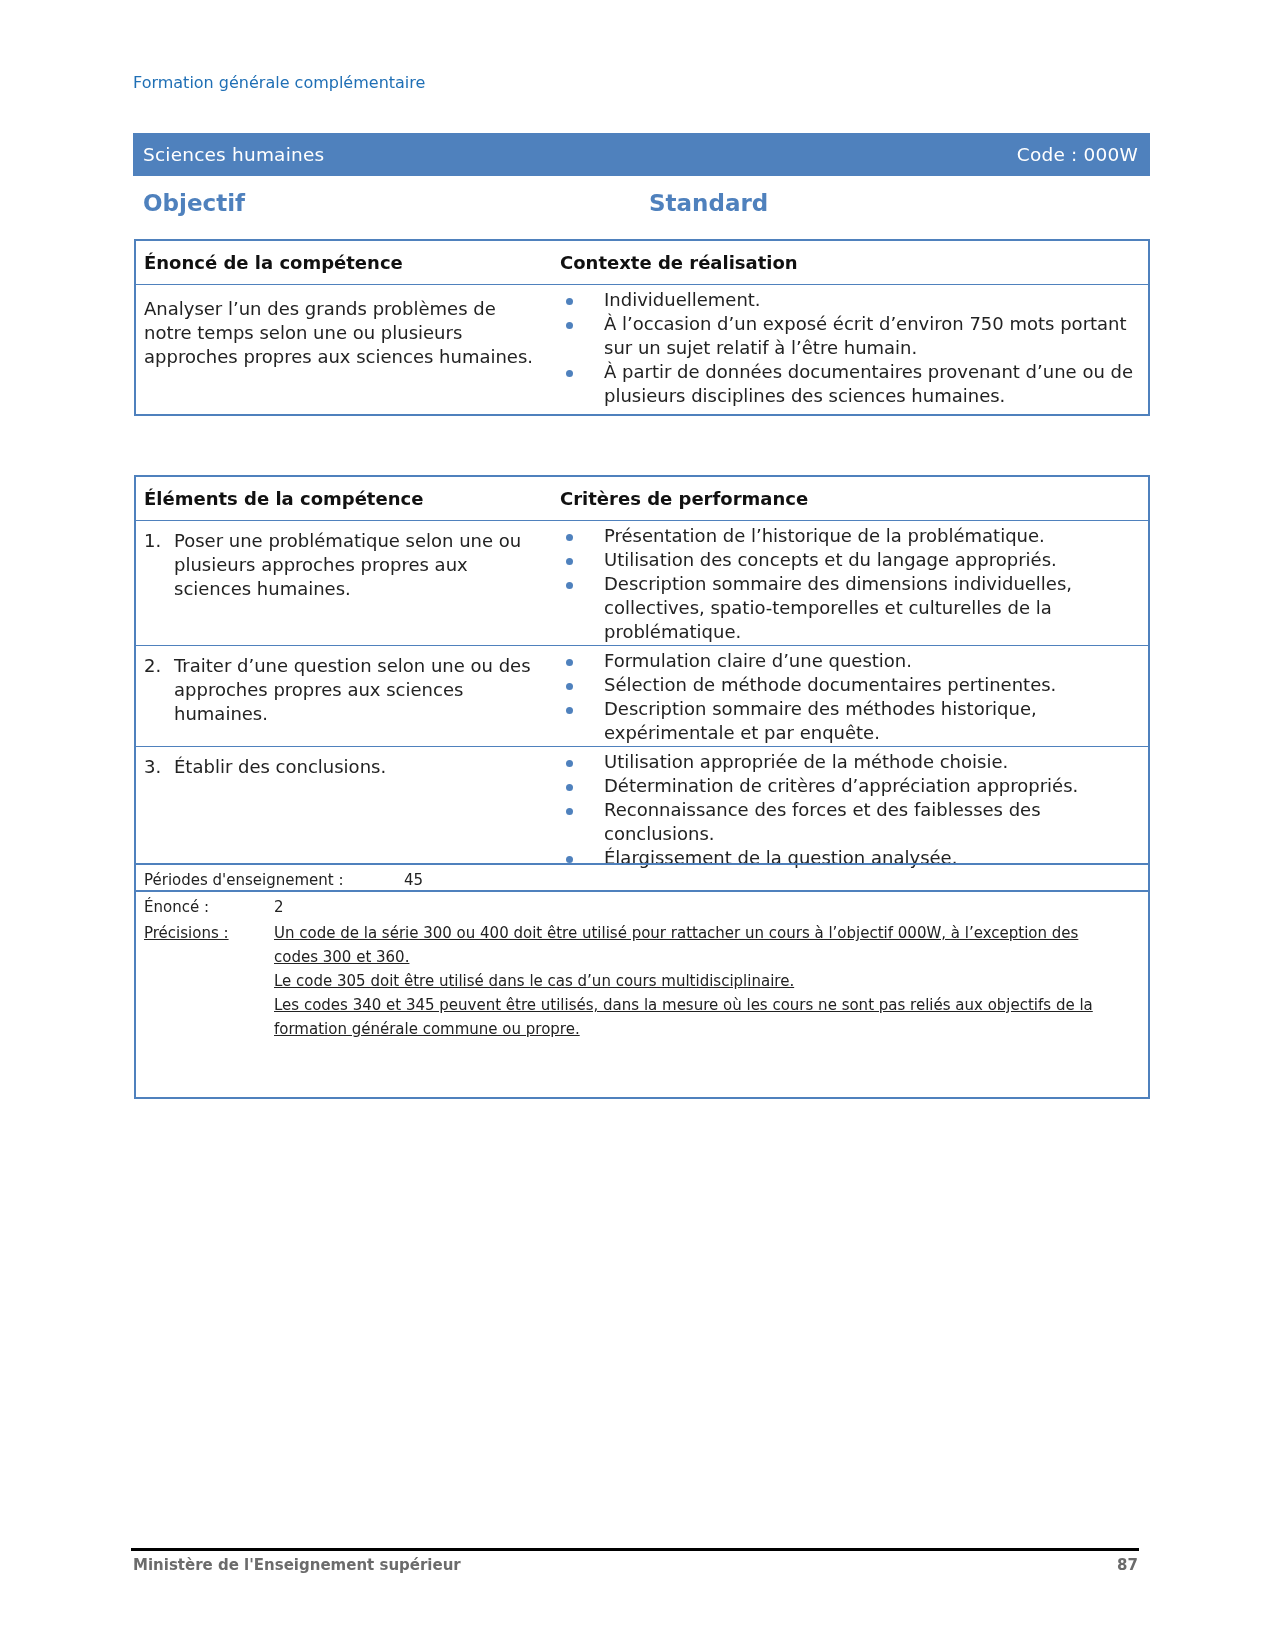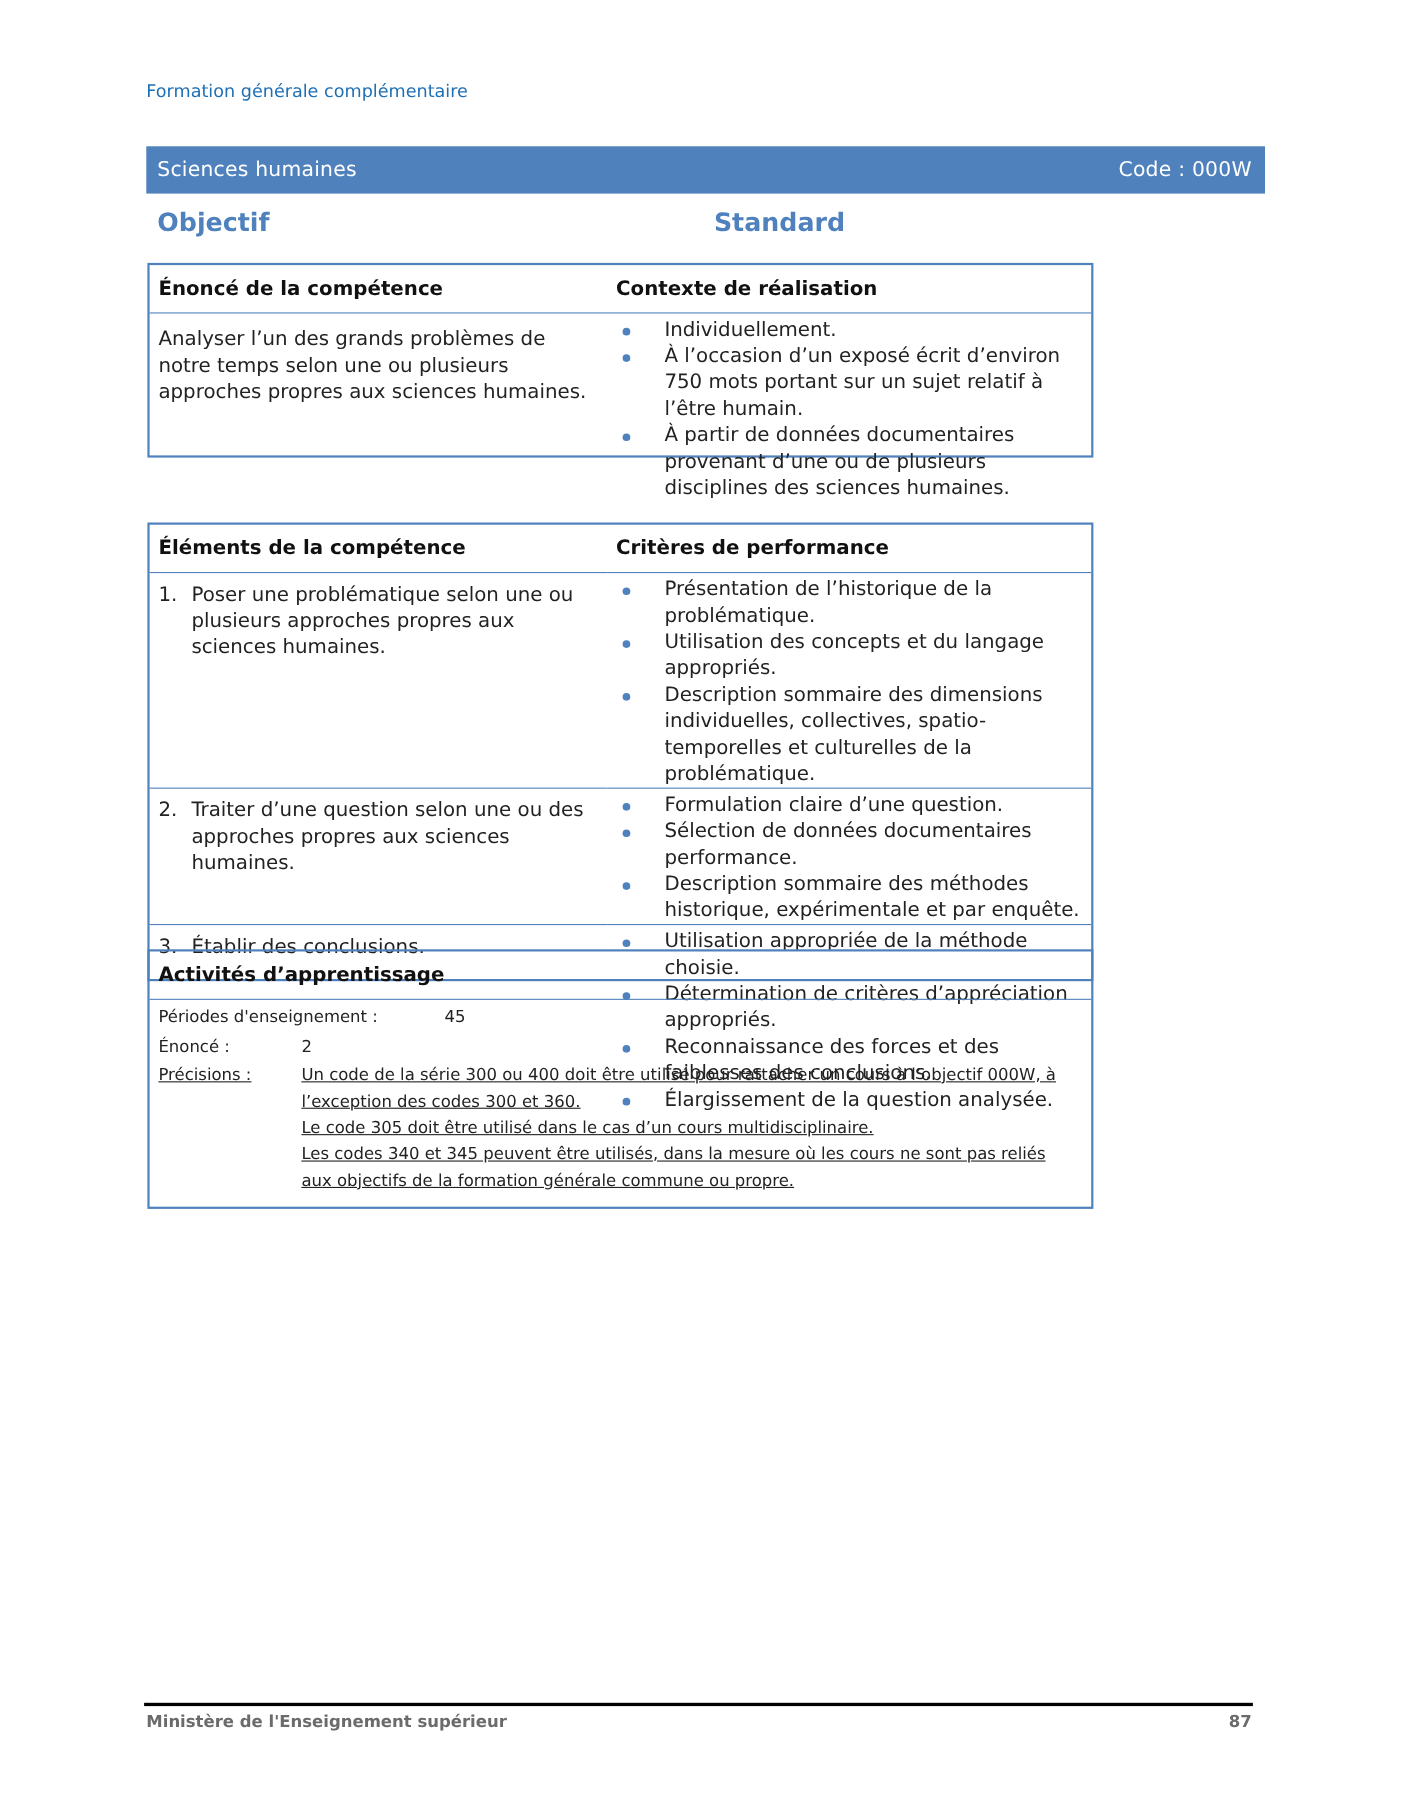--- a/index.html
+++ b/index.html
@@ -9,21 +9,21 @@
   .running-head { position: absolute; left: 133px; top: 73px; font-size: 16px; color: #1f6fb5; }
 
   .title-bar { position: absolute; left: 133px; top: 133px; width: 1017px; height: 43px;
     background: #4f81bd; color: #ffffff; font-size: 18.5px; display: flex; justify-content: space-between;
     align-items: center; padding: 0 12px 0 10px; letter-spacing: 0.2px; }
 
   .section-label { position: absolute; top: 190px; font-size: 23px; font-weight: bold; color: #4f81bd; }
   .sl-obj { left: 143px; text-align: right; }
   .sl-std { left: 649px; }
 
-  .box { position: absolute; left: 134px; width: 860px; border: 2.5px solid #4f81bd; }
+  .box { position: absolute; left: 134px; width: 1016px; border: 2.5px solid #4f81bd; }
   .box table { width: 100%; border-collapse: collapse; }
   .box th { text-align: left; font-weight: bold; font-size: 18px; padding: 0 8px; height: 43px;
     border-bottom: 1px solid #4f81bd; color: #111; vertical-align: middle; }
   .box td { font-size: 18px; line-height: 24px; vertical-align: top; padding: 0 8px; color: #222; }
   .box tr.row + tr.row td { border-top: 1px solid #4f81bd; }
   .col-left { width: 416px; }
 
   ul.bul { list-style: none; }
   ul.bul li { position: relative; padding-left: 44px; }
   ul.bul li .dot { position: absolute; left: 6px; top: 10px; width: 7px; height: 7px; border-radius: 50%; background: #4f81bd; }
@@ -104,21 +104,21 @@
     <tr class="row">
       <td class="col-left" style="padding-top:8px;height:101px;">
         <div class="num-item">
           <span class="num">2.</span>
           <span>Traiter d’une question selon une ou des approches propres aux sciences humaines.</span>
         </div>
       </td>
       <td style="padding-top:3px;">
         <ul class="bul">
           <li><span class="dot"></span><span>Formulation claire d’une question.</span></li>
-          <li><span class="dot"></span><span>Sélection de données documentaires performance.</span></li>
+          <li><span class="dot"></span><span>Sélection de méthode documentaires pertinentes.</span></li>
           <li><span class="dot"></span><span>Description sommaire des méthodes historique, expérimentale et par enquête.</span></li>
         </ul>
       </td>
     </tr>
     <tr class="row">
       <td class="col-left" style="padding-top:8px;">
         <div class="num-item">
           <span class="num">3.</span>
           <span>Établir des conclusions.</span>
         </div>
@@ -132,23 +132,20 @@
         </ul>
       </td>
     </tr>
   </tbody>
     </table>
 </div>
 
 <div class="box box3">
   <table>
     <tbody>
-        <tr>
-      <th>Activités d’apprentissage</th>
-    </tr>
     <tr class="row">
       <td style="padding-top:3px;">
         <div class="act-row">
           <span class="act-label" style="width:260px;">Périodes d'enseignement :</span>
           <span>45</span>
         </div>
         <div class="act-row" style="margin-top:3px;">
           <span class="act-label" style="width:130px;">Énoncé :</span>
           <span>2</span>
         </div>

